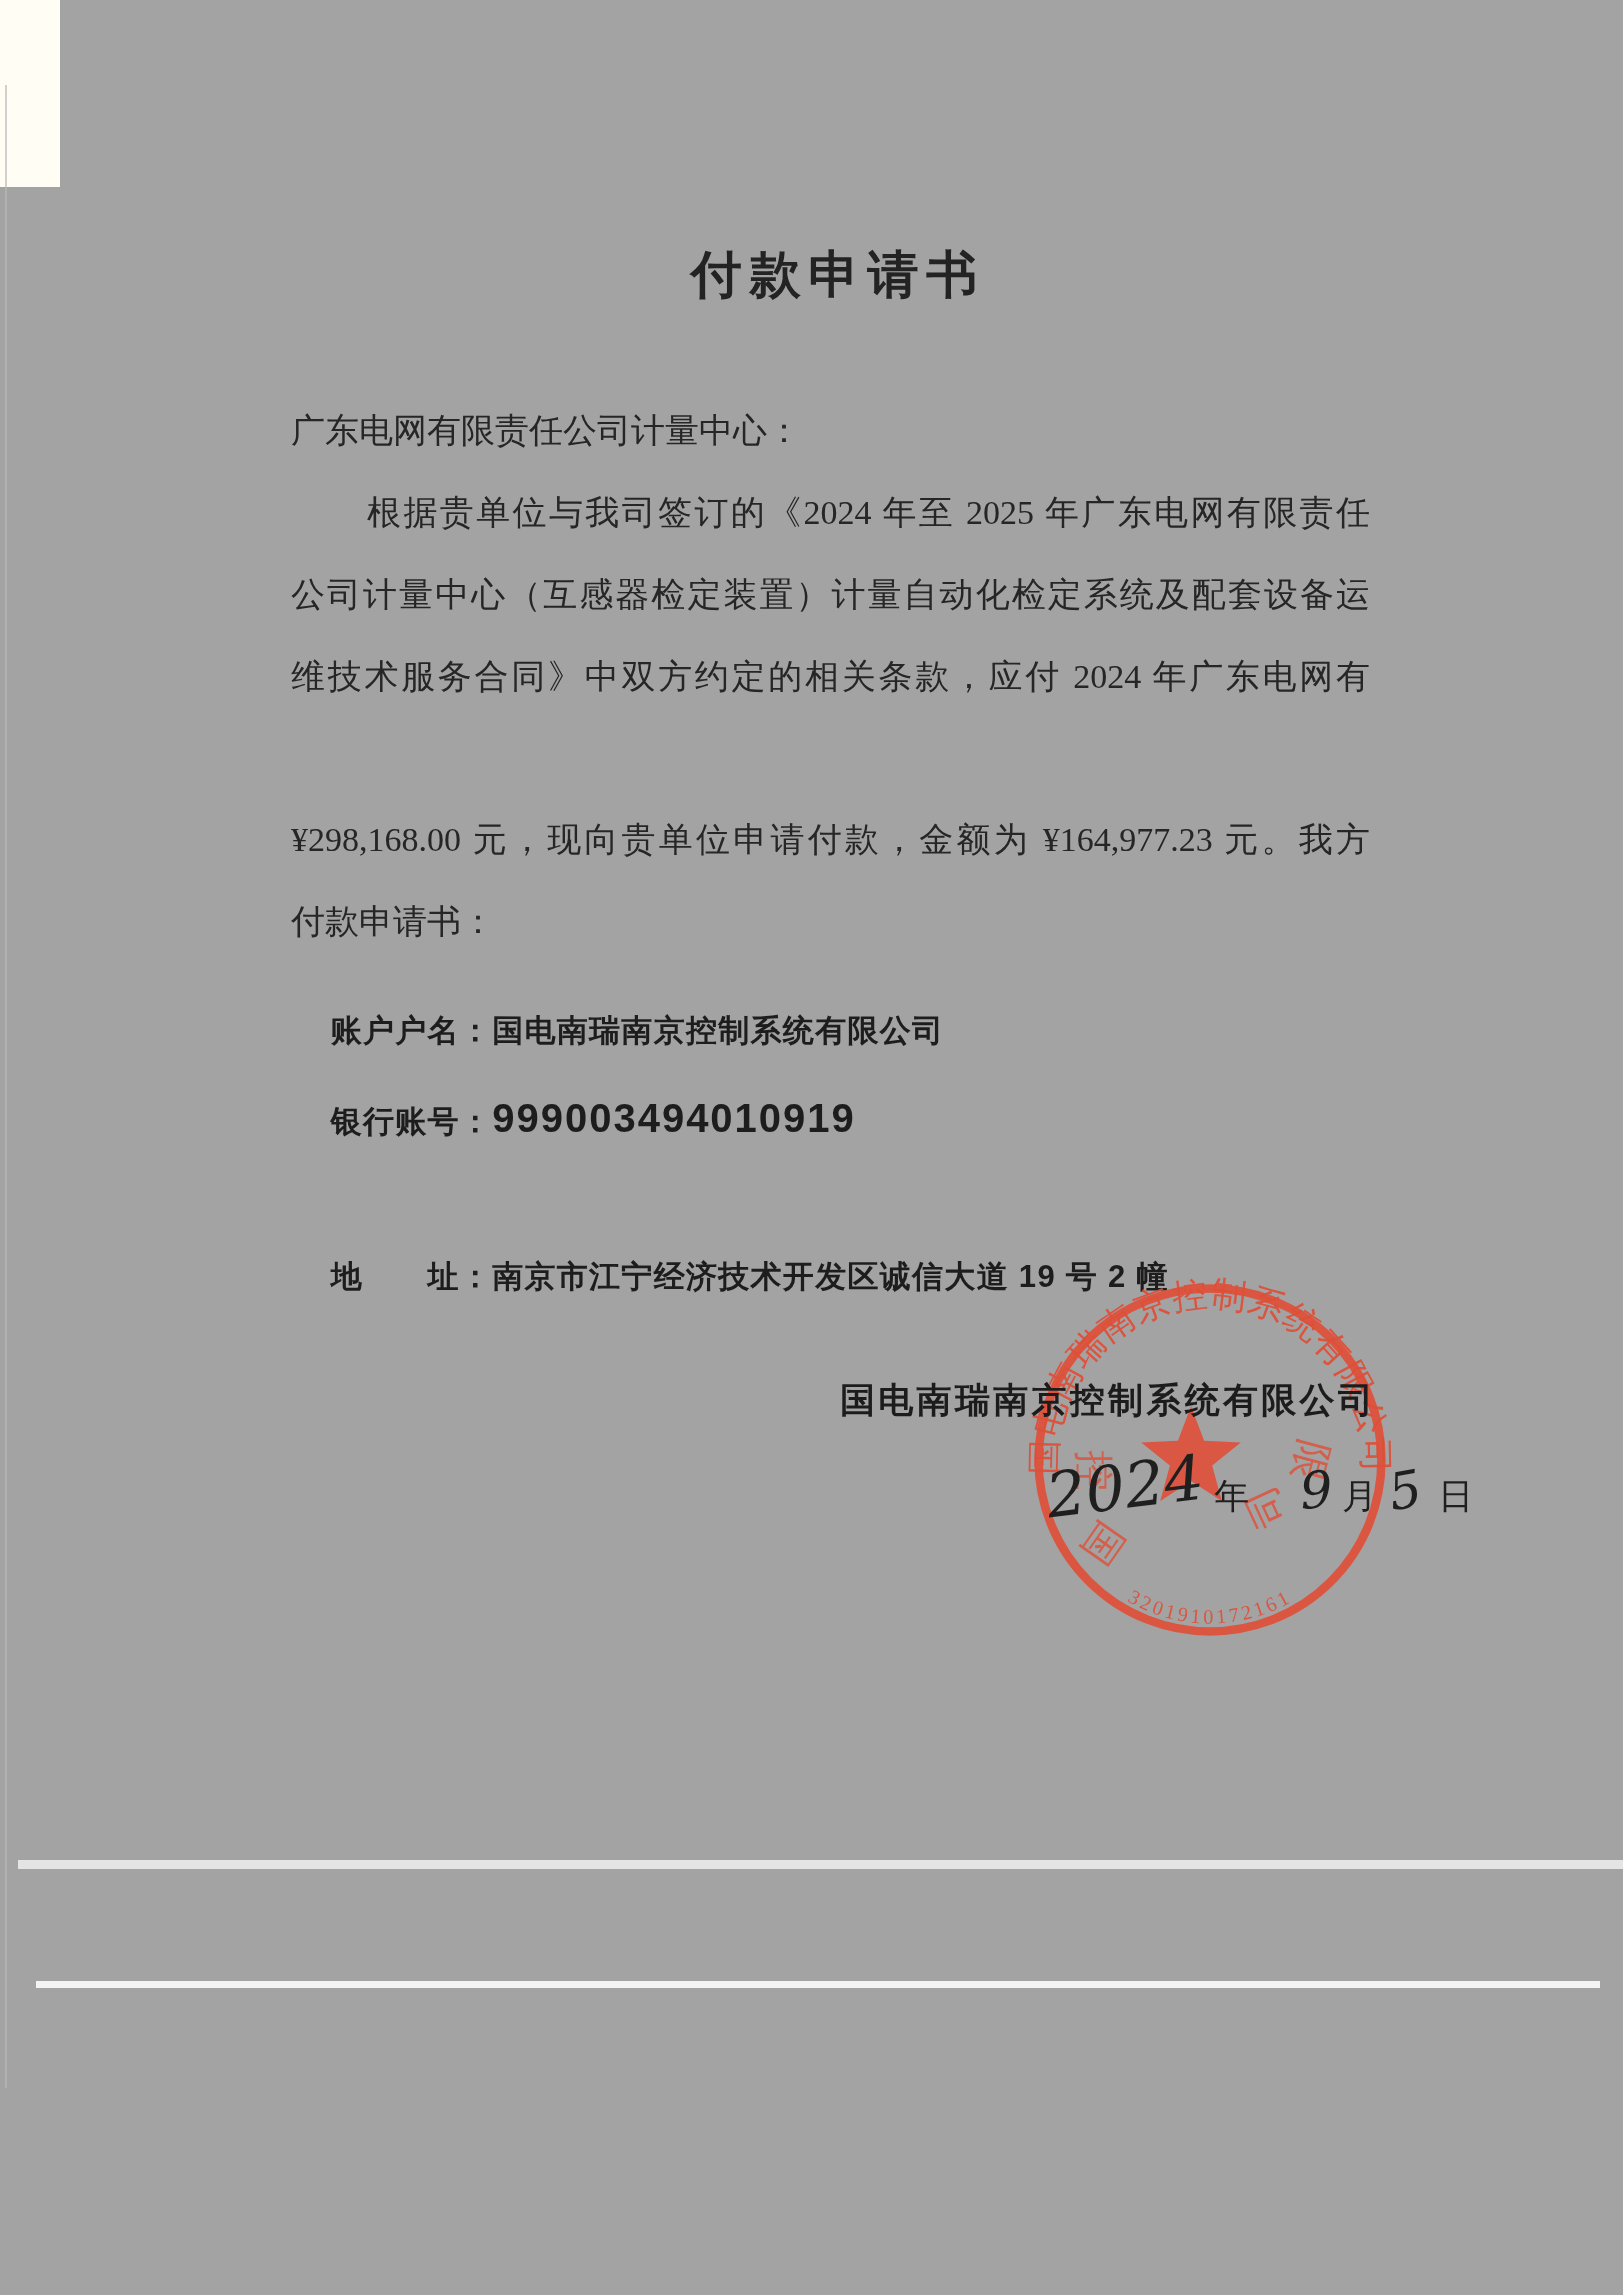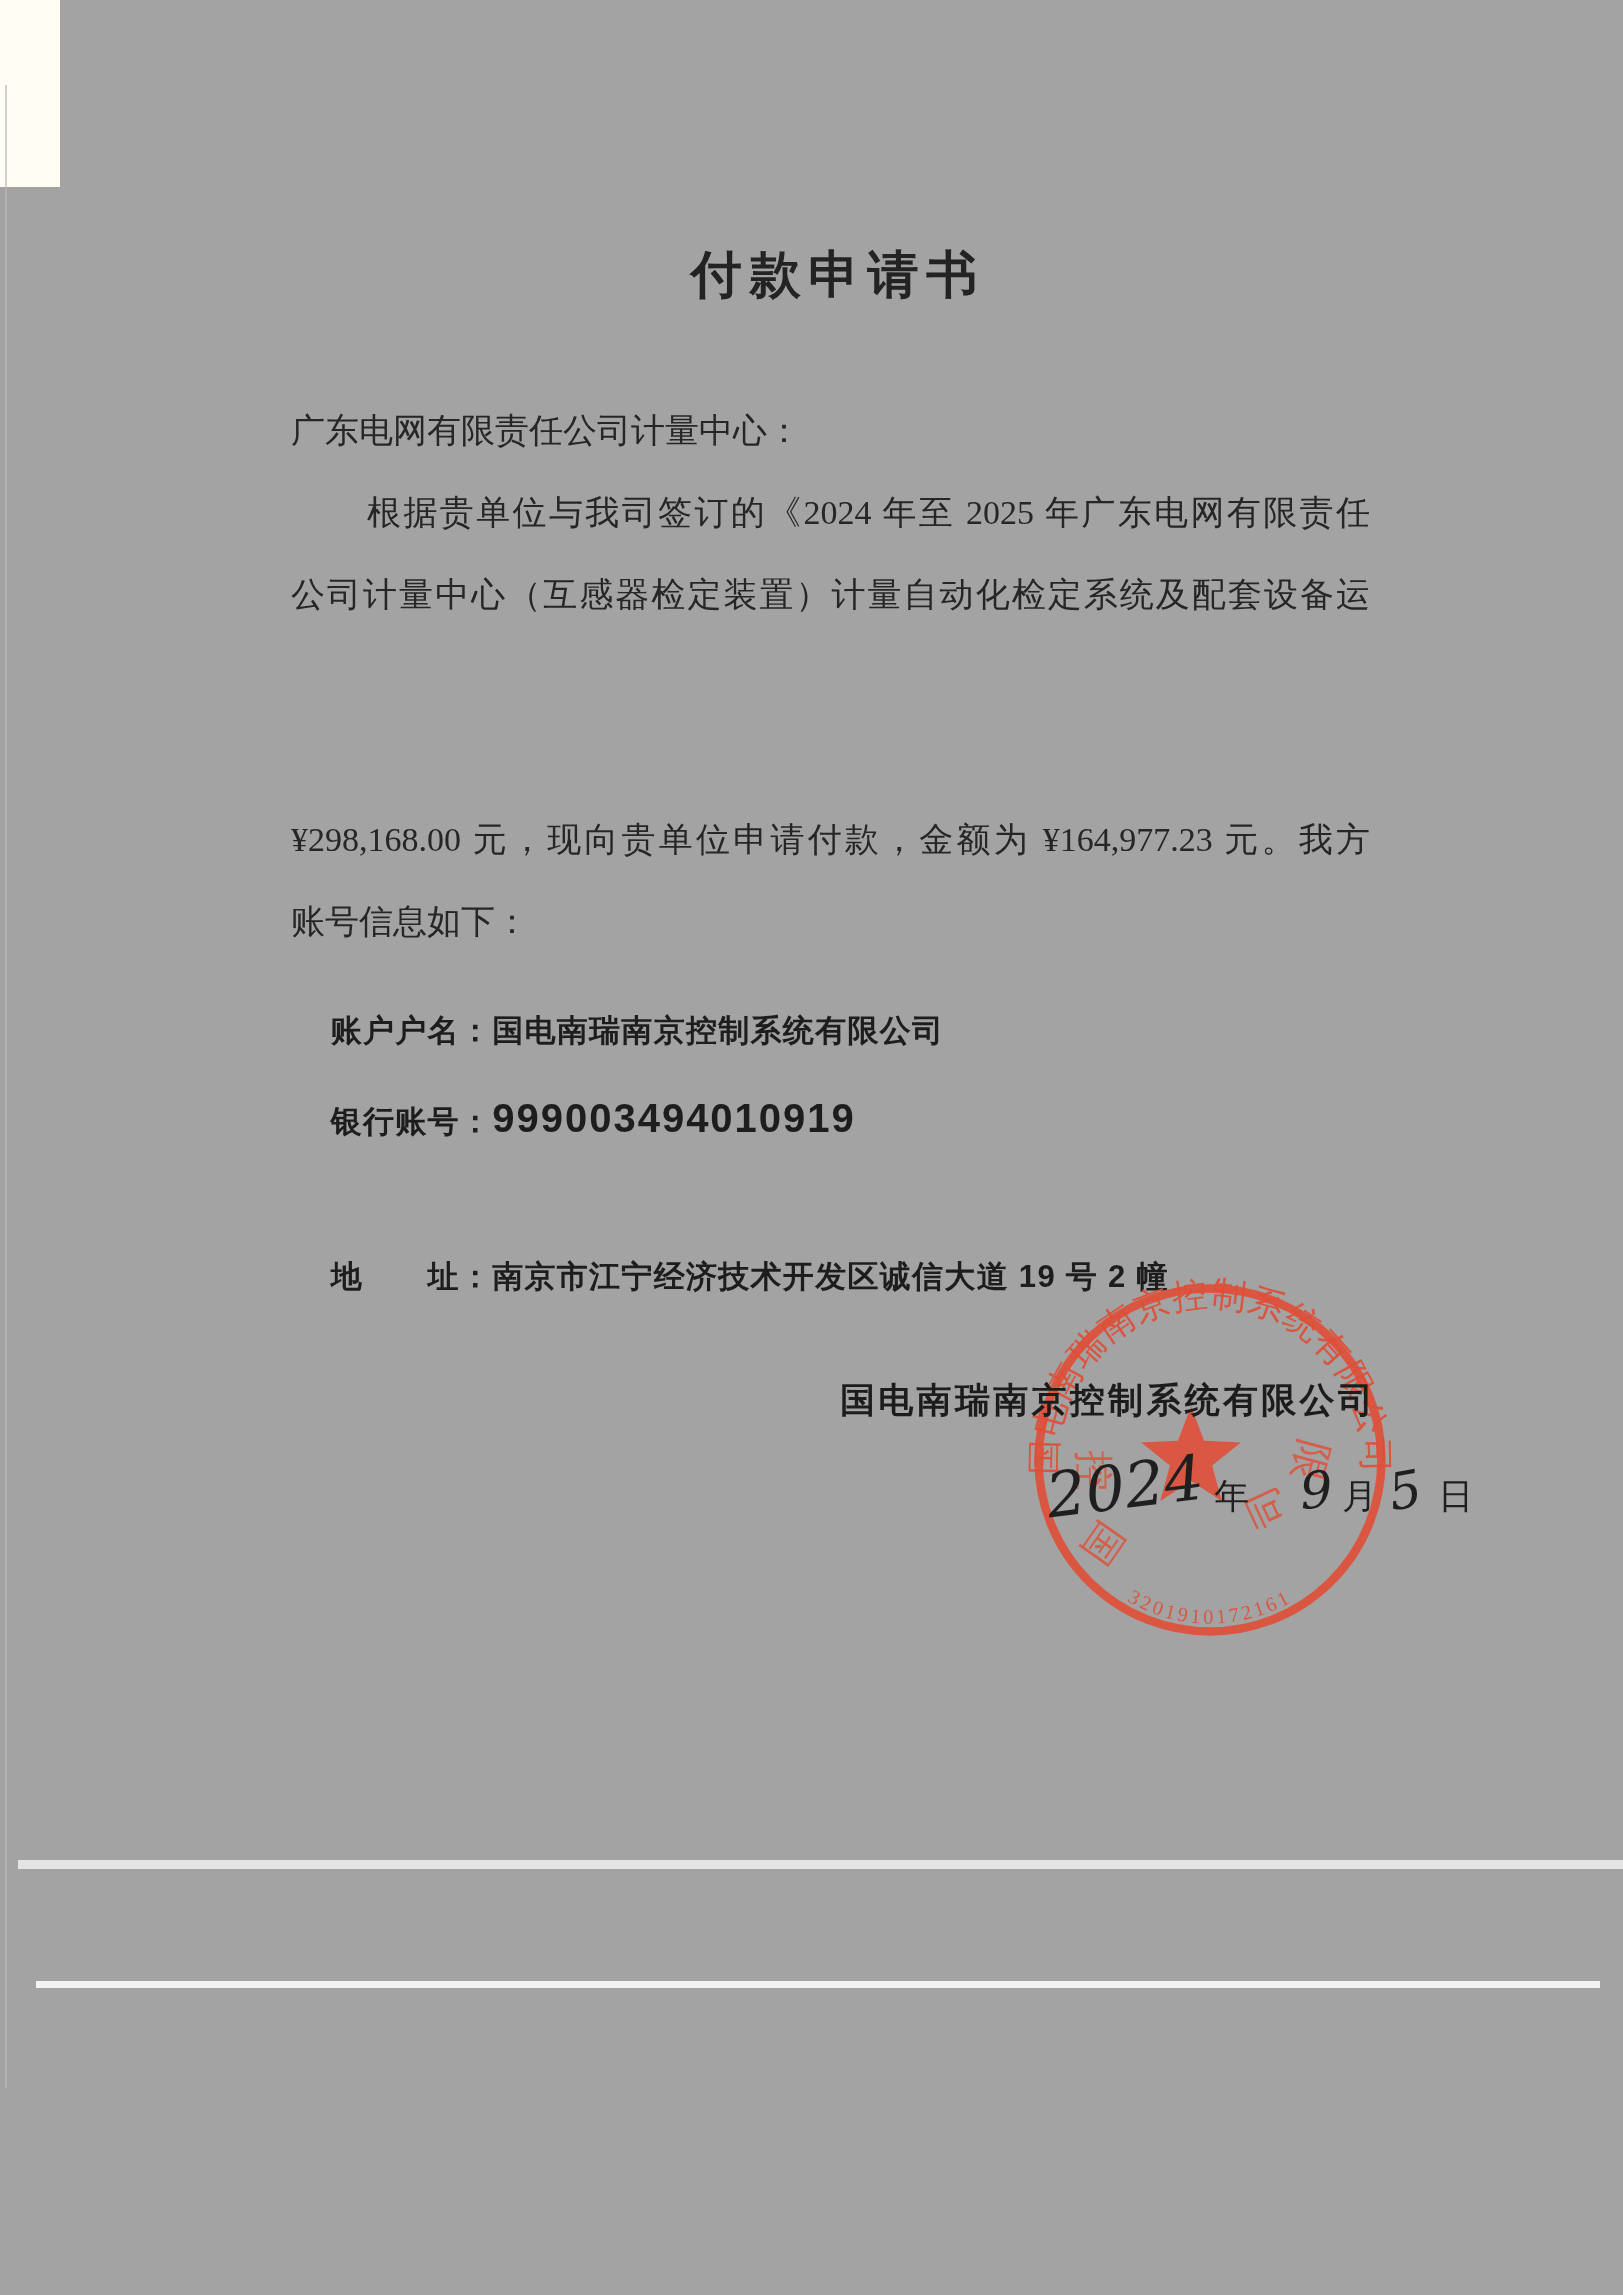--- a/index.html
+++ b/index.html
@@ -74,22 +74,23 @@
   <div class="scan-vline"></div>
   <div class="scan-streak-1"></div>
   <div class="scan-streak-2"></div>
 
   <div class="title">付款申请书</div>
 
   <div class="bline" style="top:411px;">广东电网有限责任公司计量中心：</div>
 
   <div class="bline just indent" style="top:493px;">根据贵单位与我司签订的《2024 年至 2025 年广东电网有限责任</div>
   <div class="bline just" style="top:575px;">公司计量中心（互感器检定装置）计量自动化检定系统及配套设备运</div>
+  <div class="bline just" style="top:657px;">维技术服务合同》中双方约定的相关条款，应付 2024 年广东电网有</div>
   <div class="bline just" style="top:820px;">¥298,168.00 元，现向贵单位申请付款，金额为 ¥164,977.23 元。我方</div>
-  <div class="bline" style="top:902px;">账号信息如下：</div>
+  <div class="bline" style="top:902px;">付款申请书：</div>
 
   <div class="brow" style="top:977px;">
     <span>账户户名：</span><span>国电南瑞南京控制系统有限公司</span>
   </div>
   <div class="brow" style="top:1059px;">
     <span>银行账号：</span><span class="num">999003494010919</span>
   </div>
   <div class="brow" style="top:1223px;">
     <span>地　　址：</span><span>南京市江宁经济技术开发区诚信大道 19 号 2 幢</span>
   </div>

